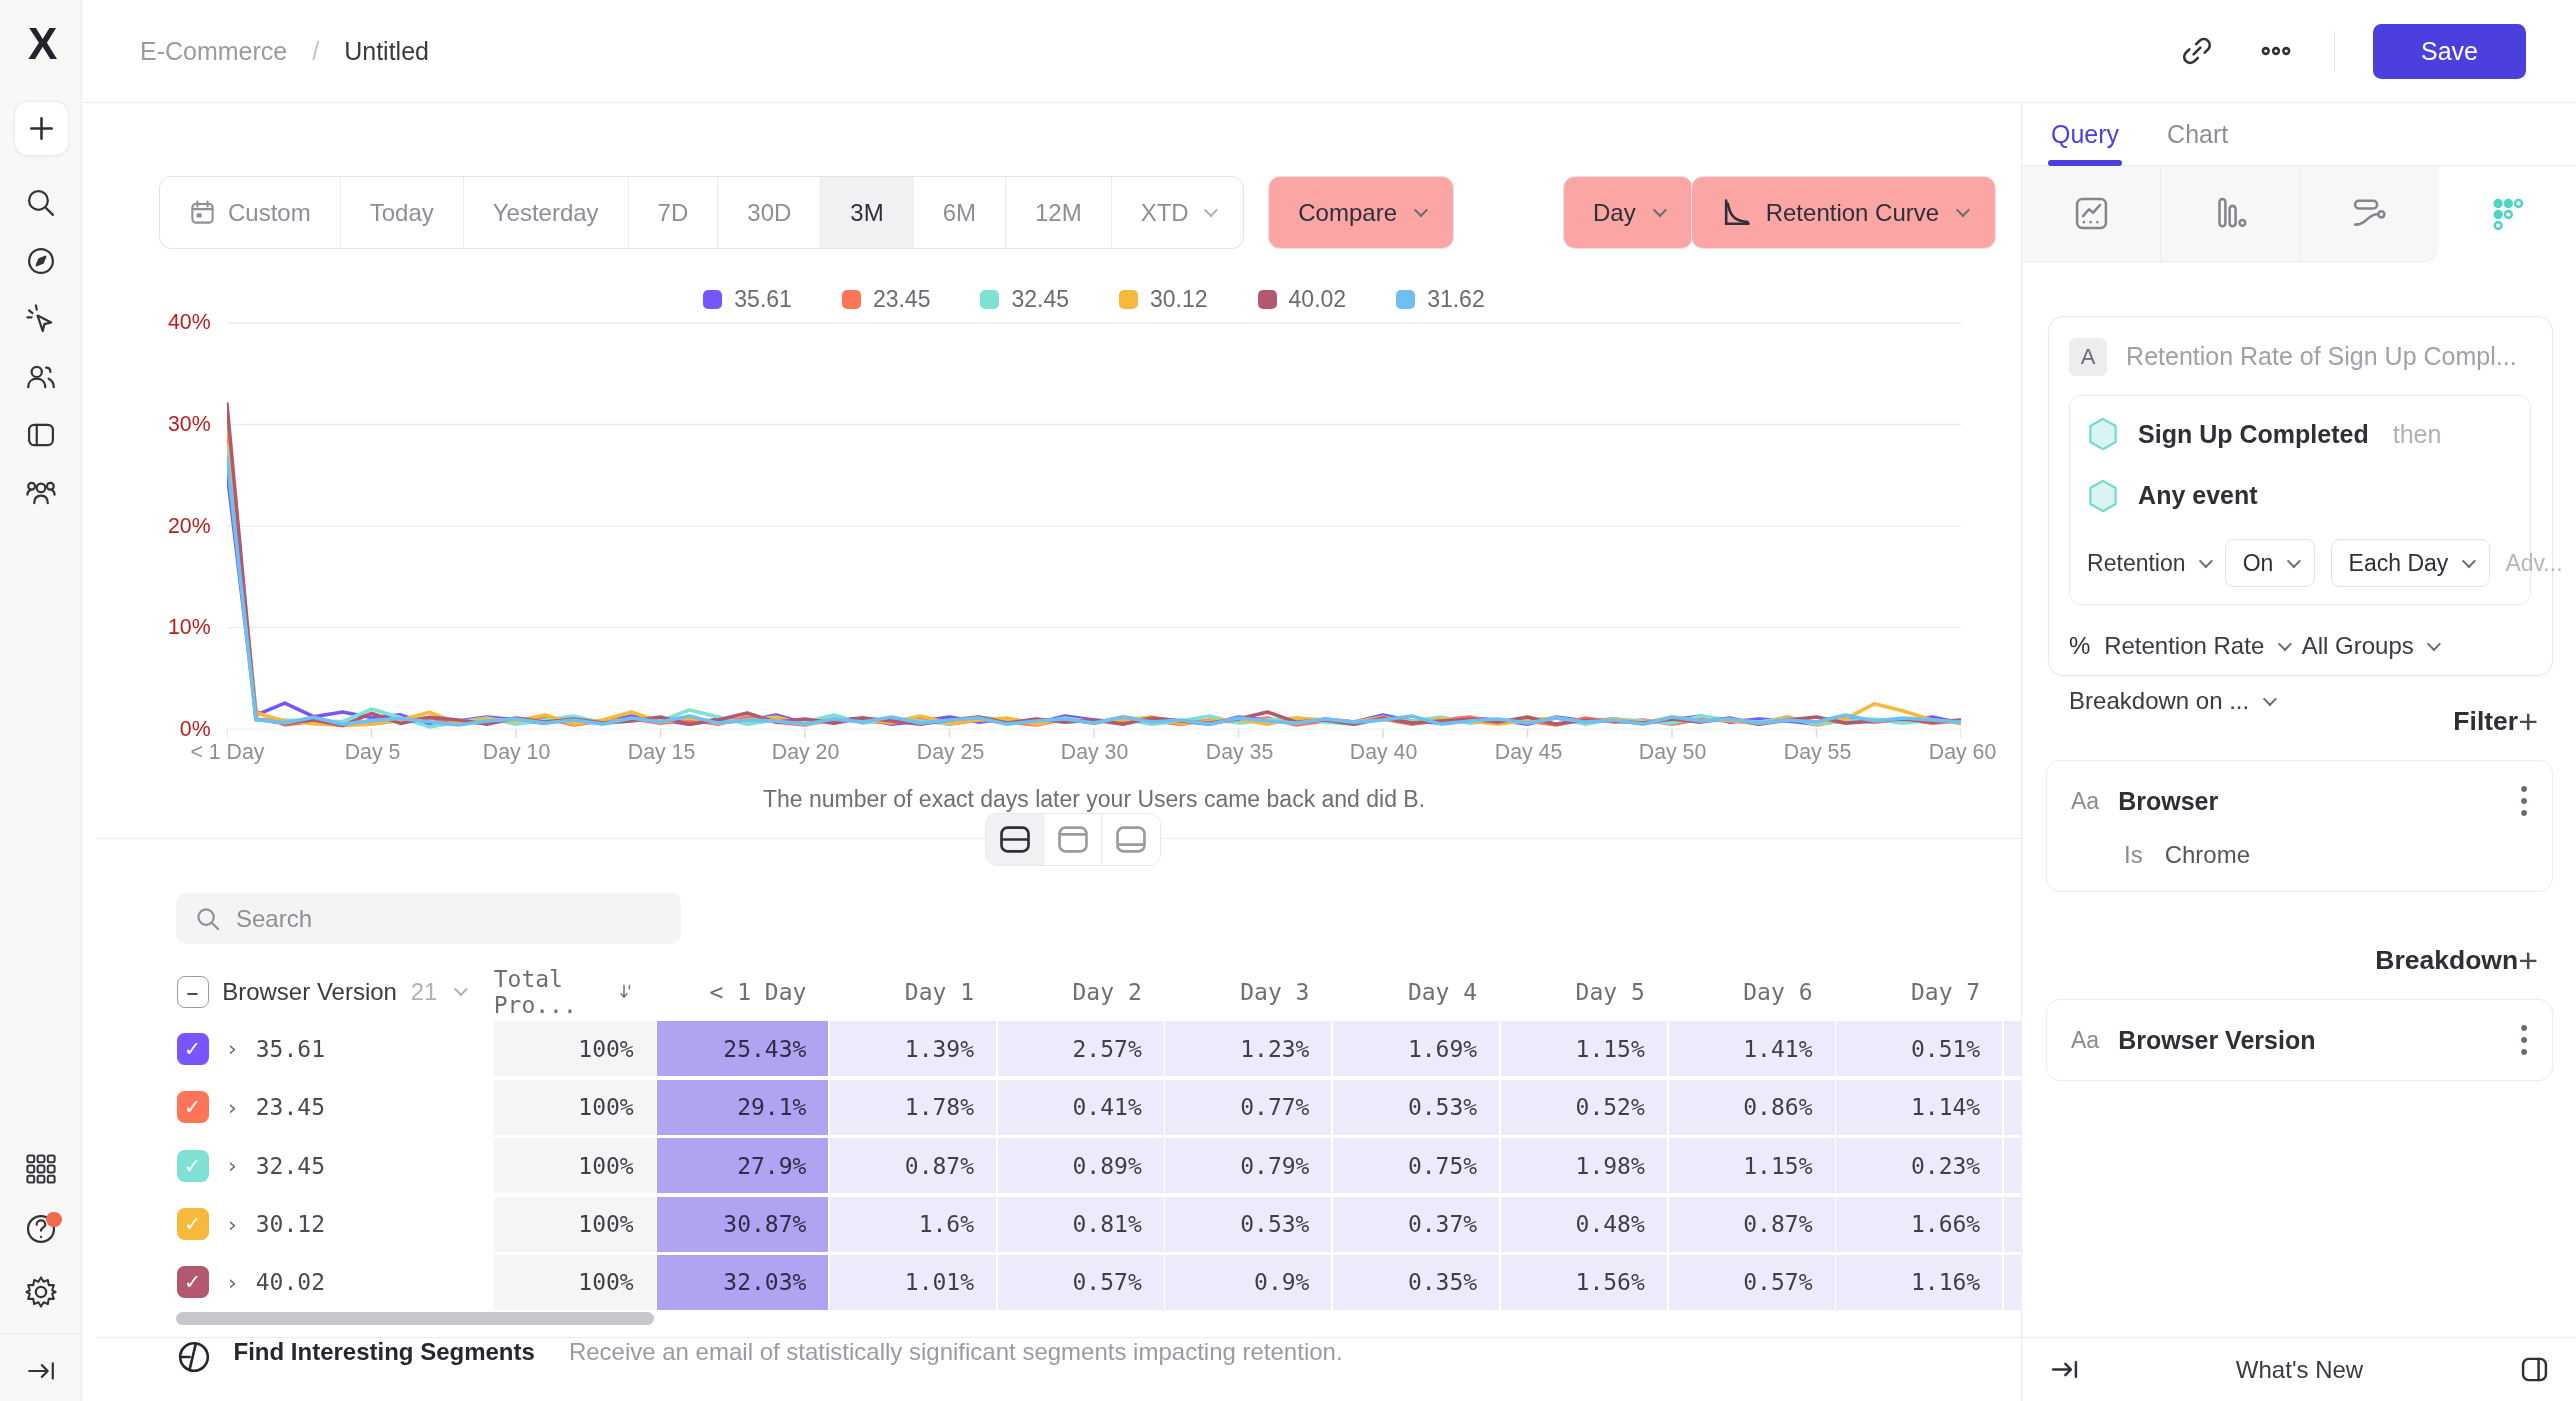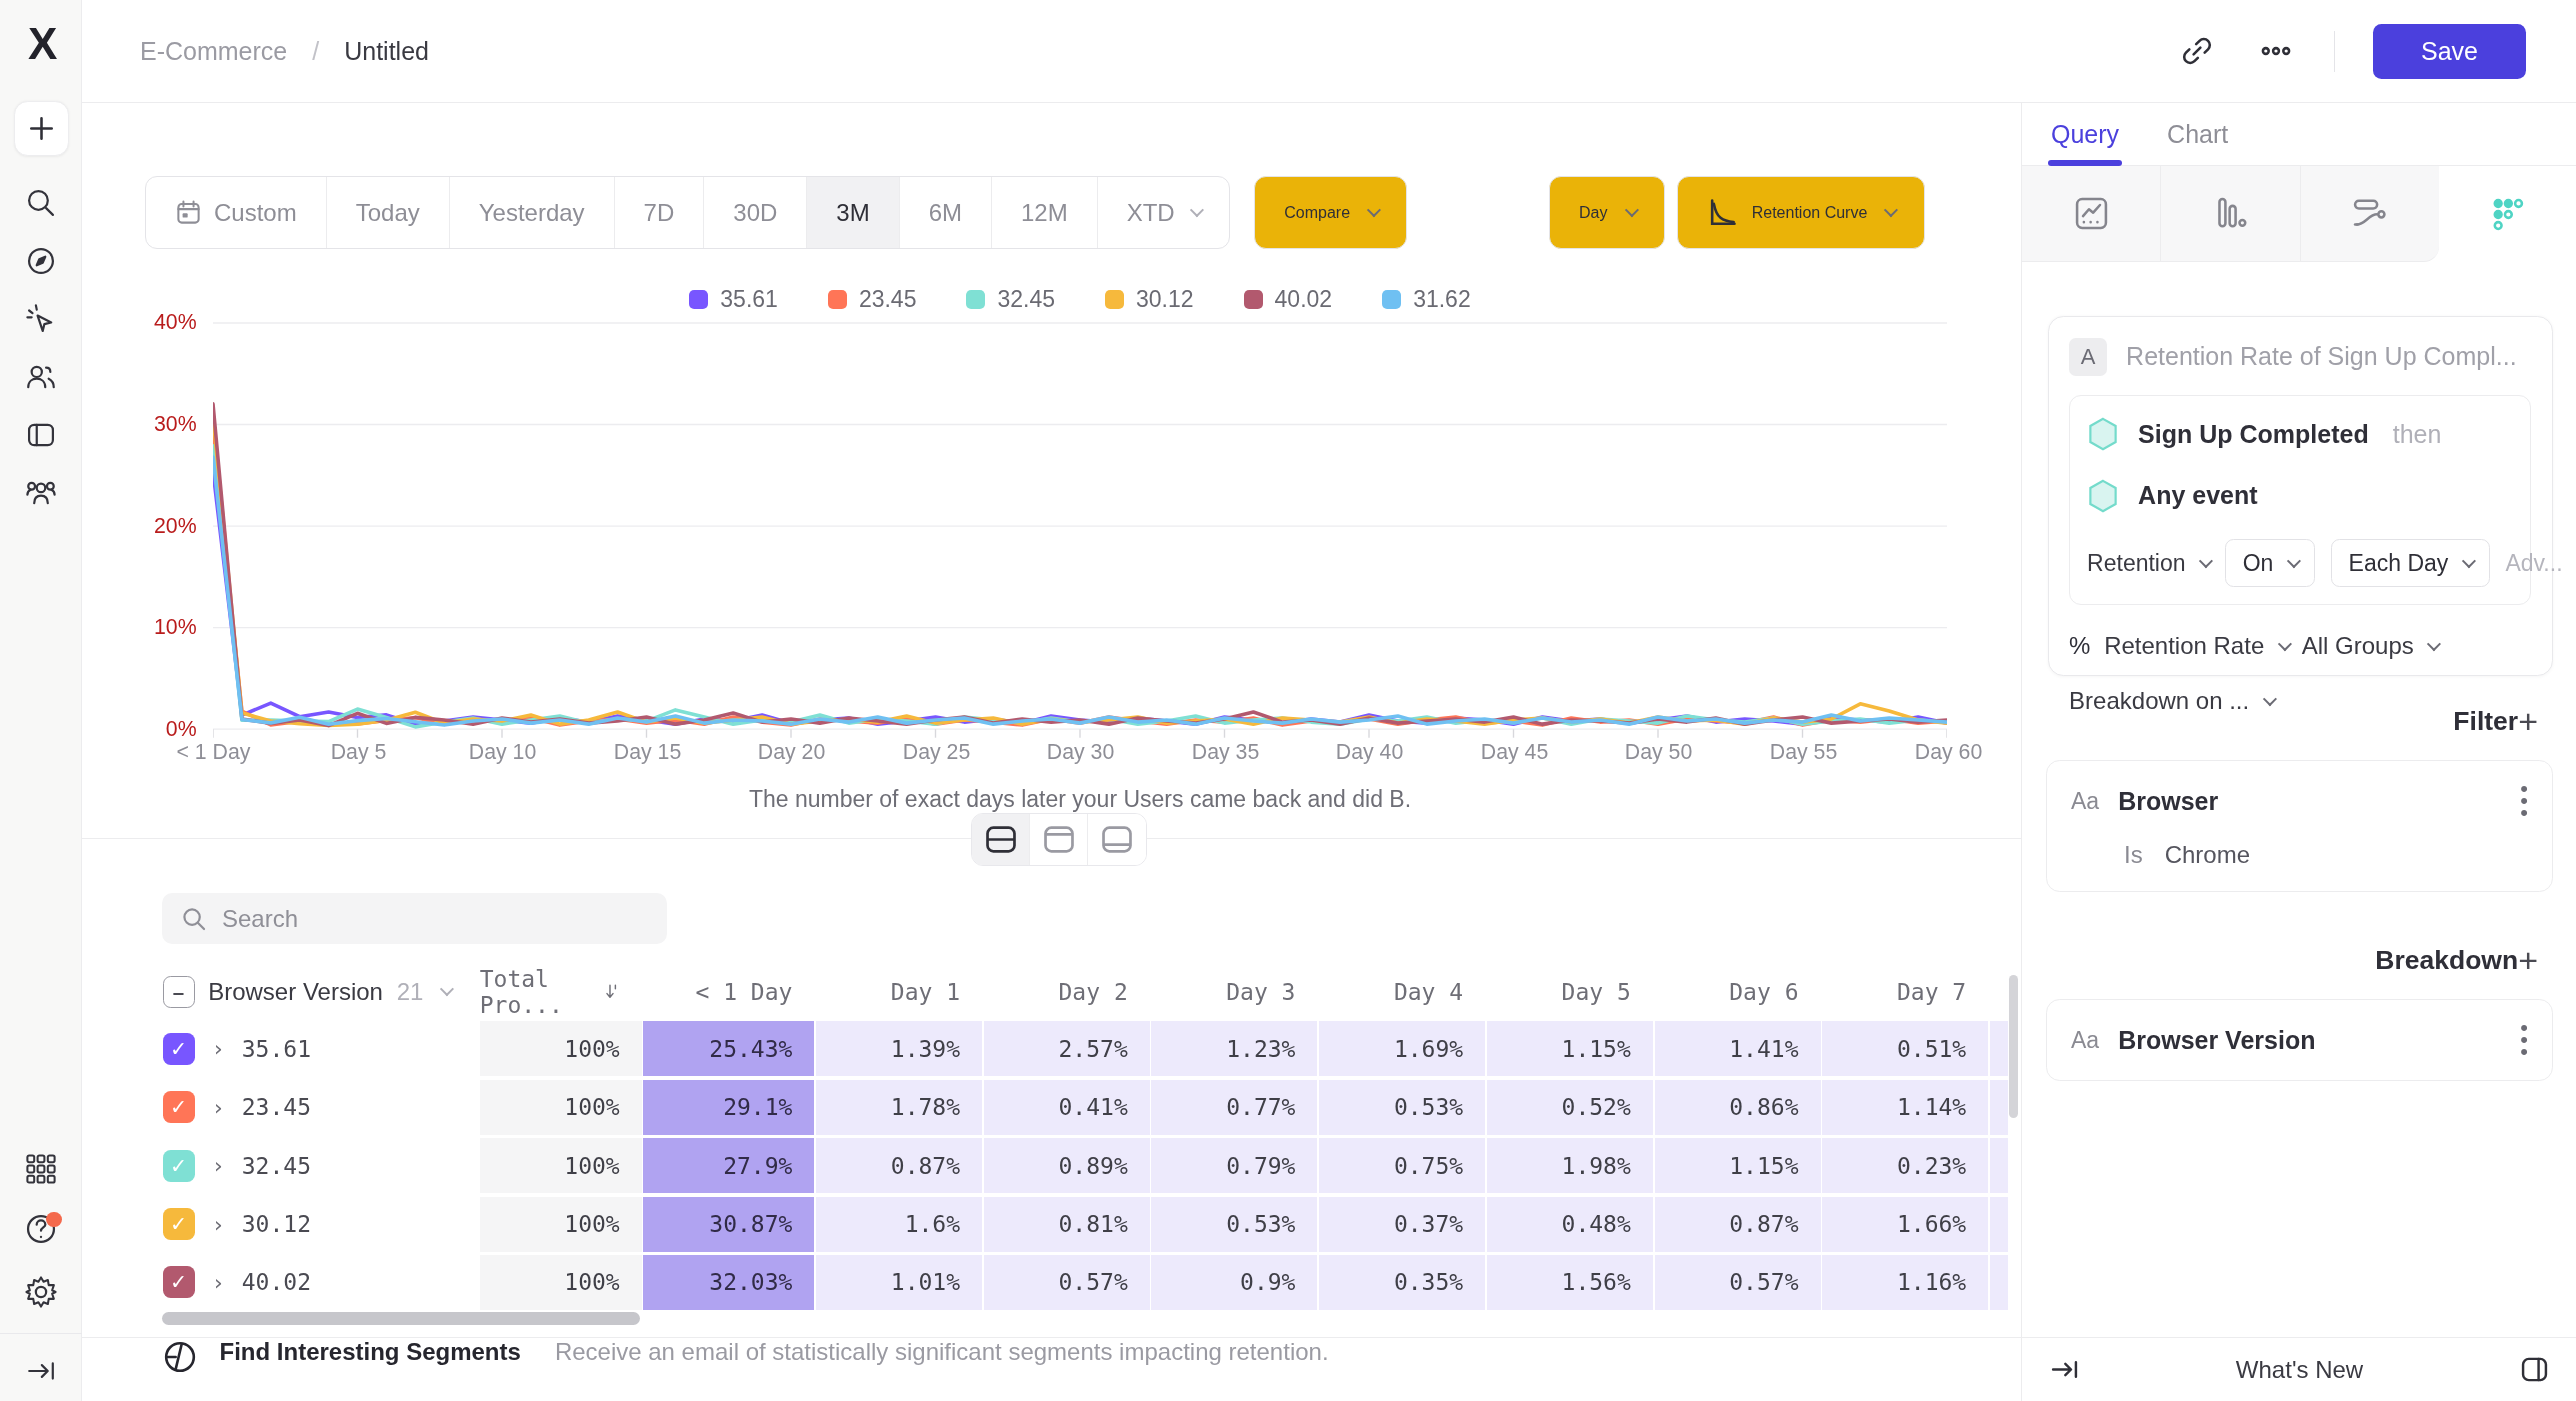--- a/index.html
+++ b/index.html
@@ -22,28 +22,28 @@
   .crumb-ws { color:#9b9ba3; cursor:pointer; }
   .crumb-sep { color:#c2c2c8; }
   .crumb-rep { color:#3a3a42; }
   .top-actions { position:absolute; right:50px; top:0; height:102px; display:flex; align-items:center; gap:38px; }
   .icon-btn { width:41px; height:41px; display:flex; align-items:center; justify-content:center; cursor:pointer; }
   .icon-btn svg { stroke:#2f2f37; fill:none; stroke-width:3; stroke-linecap:round; }
   .vdiv { width:0.9px; height:41px; background:#e4e4e8; }
   .save-btn { height:55px; padding:0 48px; background:#4b40dd; color:#fff; font-size:25px; border:none; border-radius:8.5px; display:flex; align-items:center; cursor:pointer; }
 
   
-  .main { position:absolute; left:82px; top:103px; width:1939px; height:1298px; background:#fff; }
+  .main { position:absolute; left:96px; top:103px; width:1939px; height:1298px; background:#fff; }
 
   .seg-wrap { position:absolute; left:63px; top:73px; display:flex; gap:24px; }
   .segmented { display:flex; border:0.9px solid #e4e4e8; border-radius:12px; height:73px; overflow:hidden; background:#fff; }
   .seg-item { display:flex; align-items:center; gap:12px; padding:0 29px; font-size:24px; color:#8e8e96; border-right:0.9px solid #ececee; cursor:pointer; white-space:nowrap; }
   .seg-item:last-child { border-right:none; }
   .seg-item.active { background:#f1f1f3; color:#2f2f37; }
-  .pill-btn { display:flex; align-items:center; gap:13.7px; border:0.9px solid #e4e4e8; border-radius:12px; height:73px; padding:0 29px; font-size:16px; color:#2f2f37; background:#eab308; cursor:pointer; white-space:nowrap; }
+  .pill-btn { display:flex; align-items:center; gap:13.7px; border:0.9px solid #e4e4e8; border-radius:12px; height:73px; padding:0 29px; font-size:24px; color:#2f2f37; background:#fca5a5; cursor:pointer; white-space:nowrap; }
   .caret { display:inline-block; width:10.2px; height:10.2px; border-right:2.2px solid #6b6b74; border-bottom:2.2px solid #6b6b74; transform:rotate(45deg) translateY(-2.6px); margin-left:3.4px; }
   .caret.gray { border-color:#b0b0b8; }
 
   .legend { position:absolute; left:131px; top:183px; width:1734px; display:flex; justify-content:center; gap:50px; }
   .leg-item { display:flex; align-items:center; gap:12px; font-size:23px; color:#6a6a72; cursor:pointer; }
   .leg-swatch { width:19px; height:19px; border-radius:5.1px; }
 
   .ylab { position:absolute; left:25.6px; width:89px; text-align:right; font-size:21.3px; color:#b91c1c; }
   .xlab { position:absolute; width:137px; text-align:center; font-size:21.3px; color:#8e8e96; top:637px; }
   .chart-caption { position:absolute; left:131px; top:683px; width:1734px; text-align:center; font-size:23px; color:#6e6e76; }

